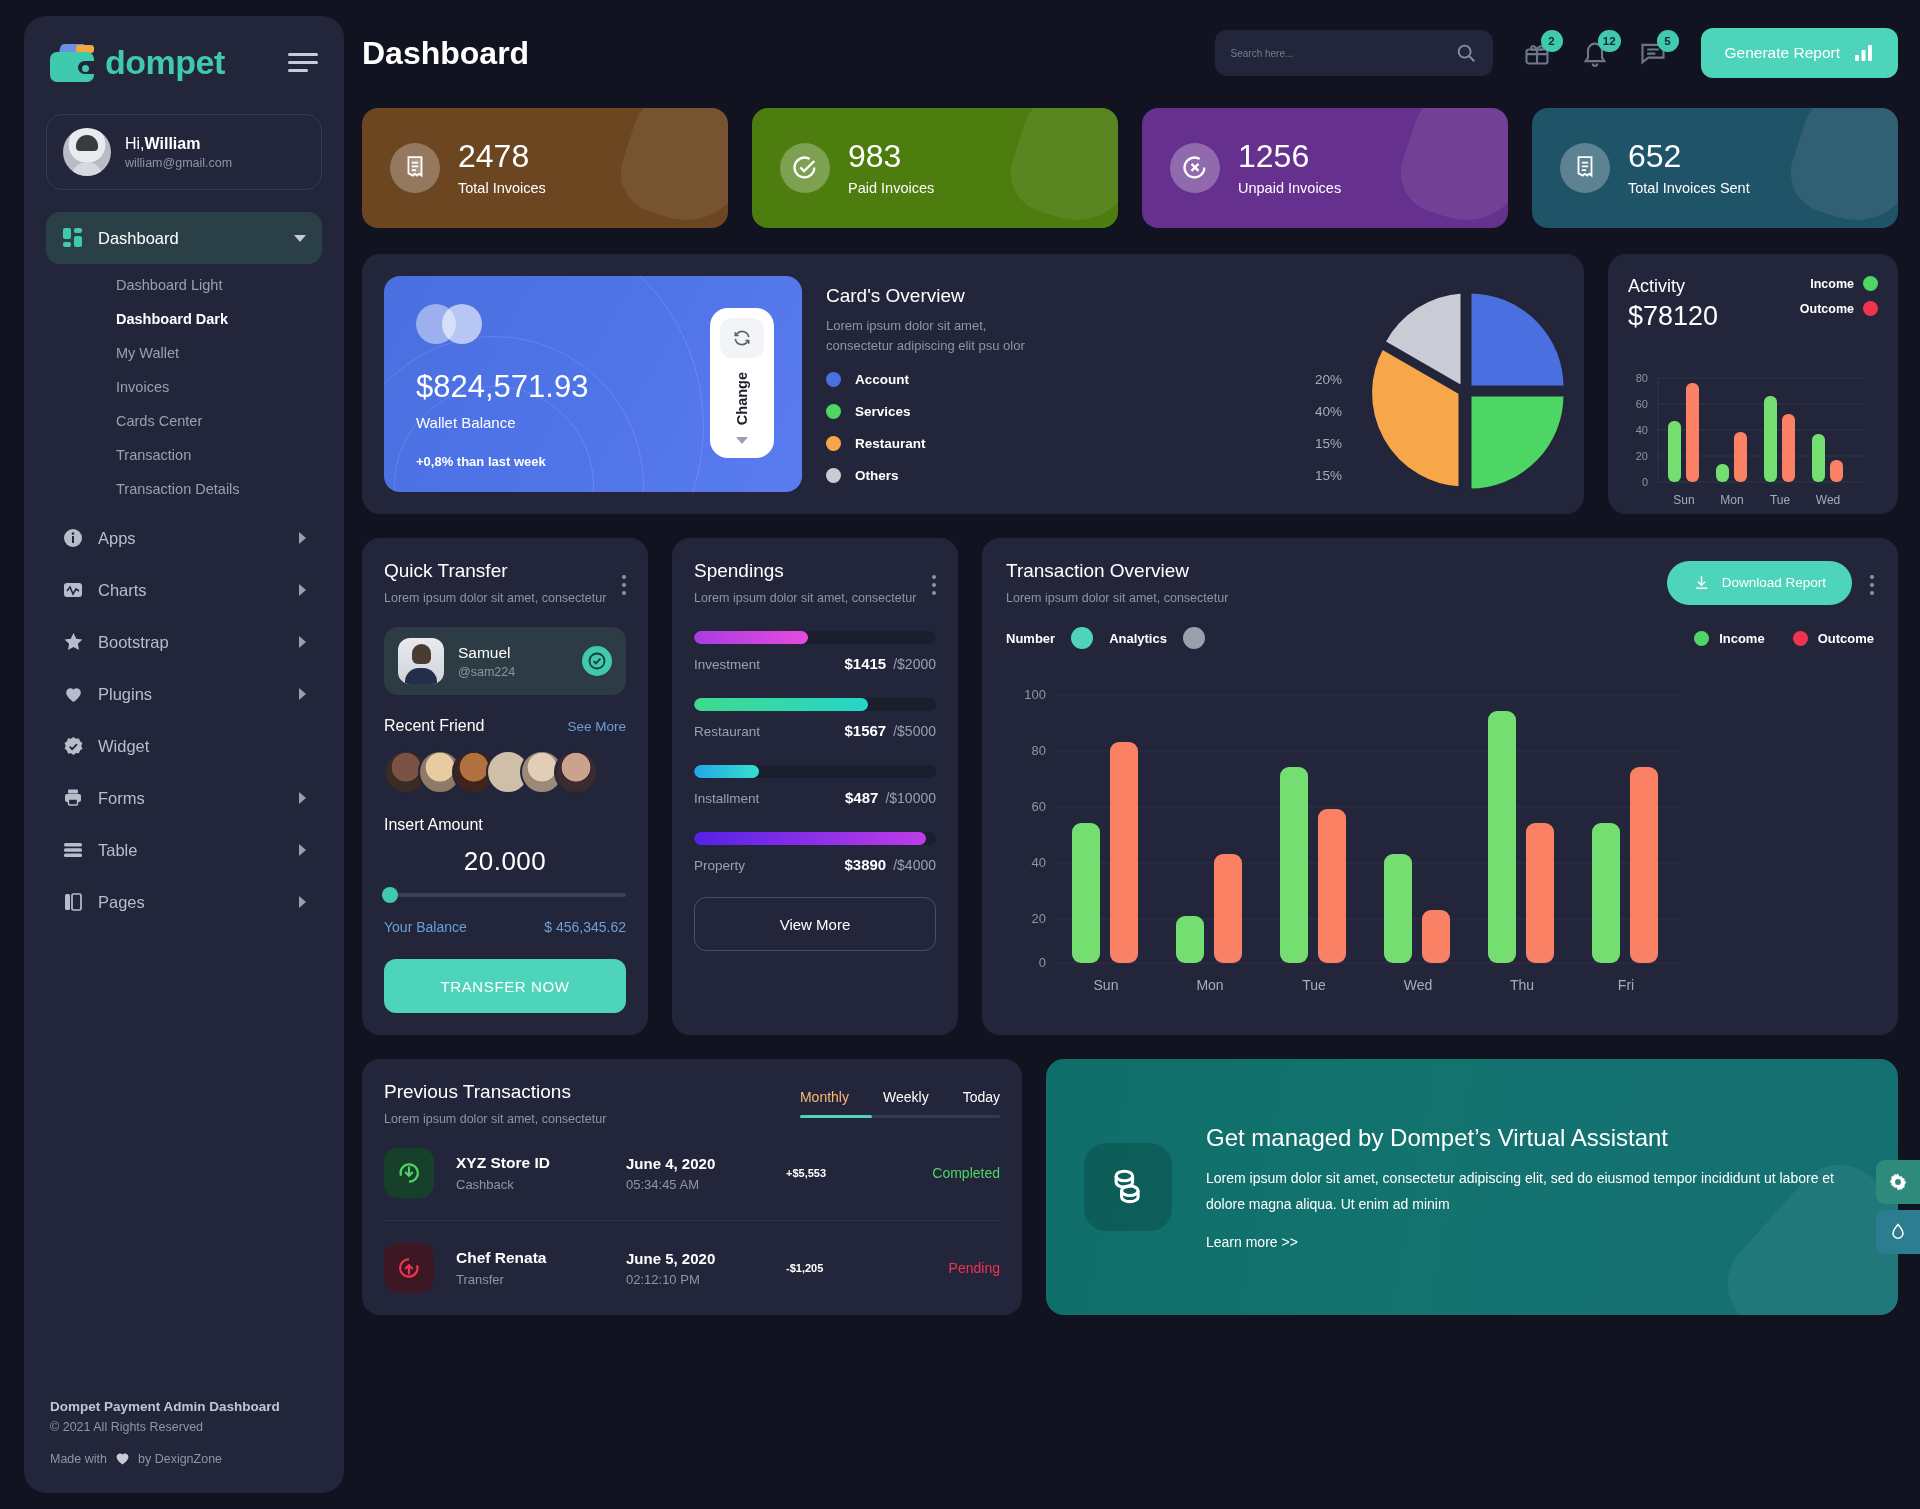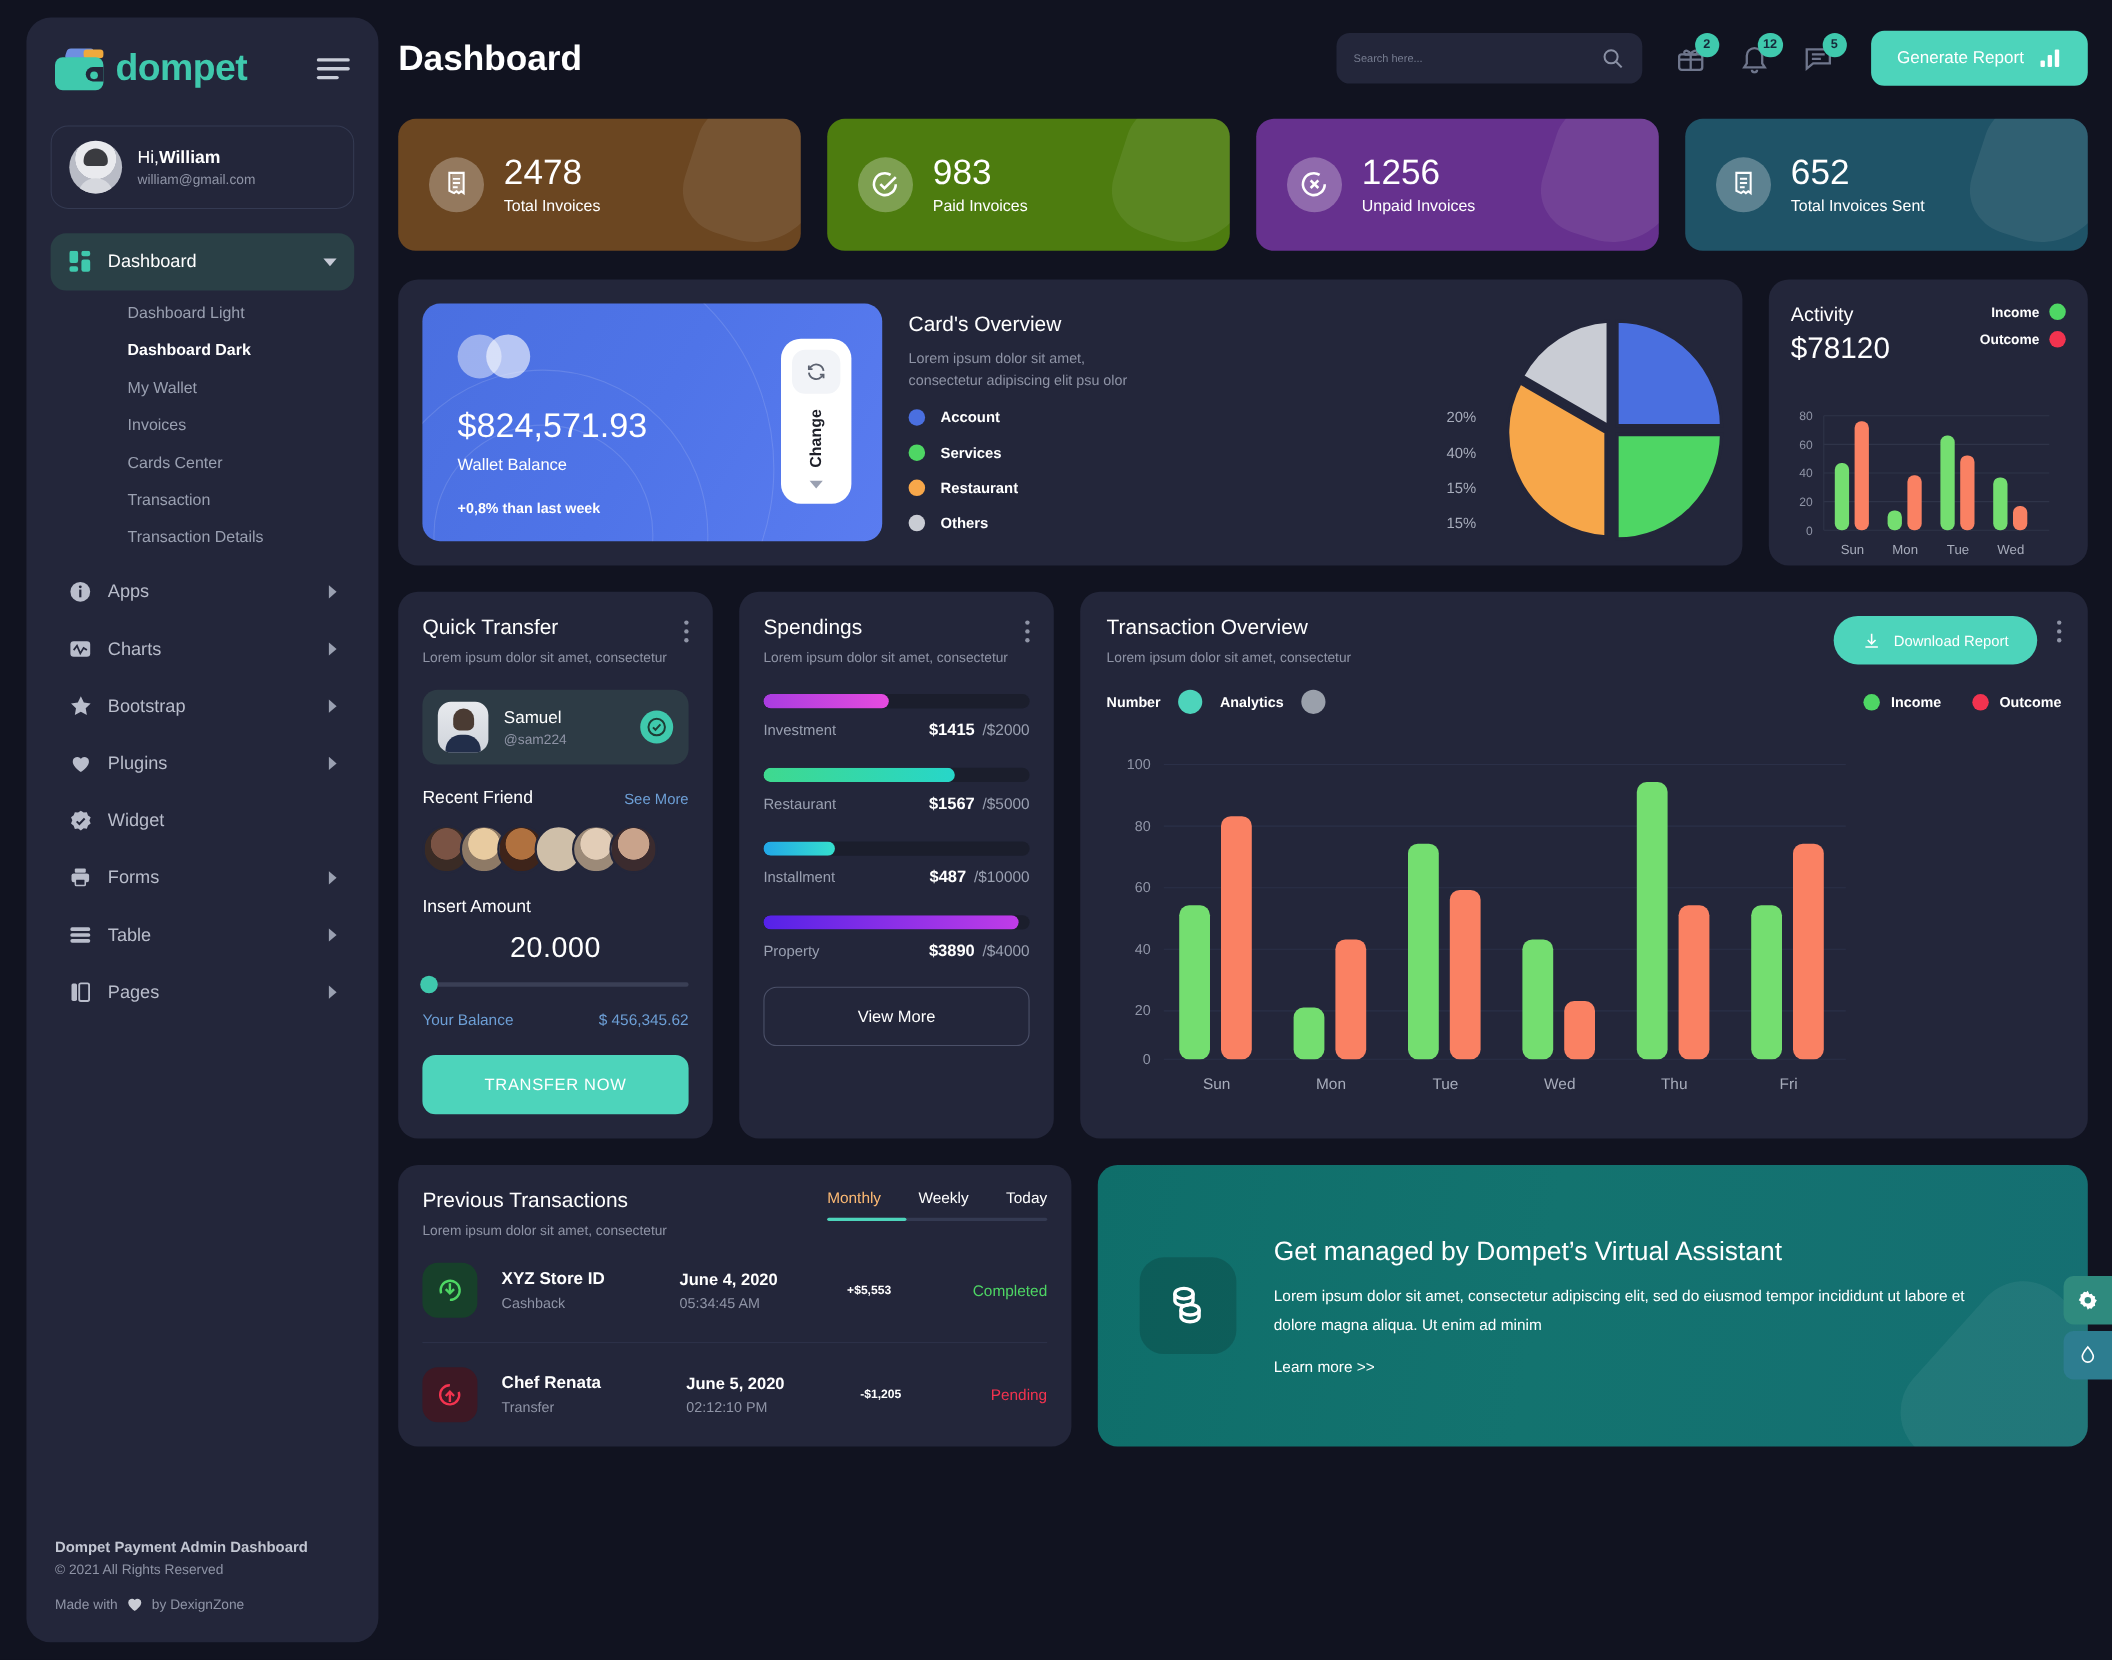--- a/index.html
+++ b/index.html
@@ -155,21 +155,21 @@
     gap:9px; justify-content:flex-end; }
   .act-leg + .act-leg { margin-top:10px; }
   .act-leg i { width:15px; height:15px; border-radius:50%; display:block; }
   .actchart { margin-top:26px; position:relative; height:130px; }
 
   
   .row3 { display:flex; gap:24px; margin-top:24px; }
   .qt { width:286px; padding:22px; }
   .sp { width:286px; padding:22px; }
   .tov { flex:1; padding:22px 24px; }
-  .ph { display:flex; align-items:flex-start; }
+  .ph { display:flex; align-items:center; }
   .ph h3 { font-size:19px; font-weight:500; }
   .ph p { font-size:12.5px; color:#8f94a6; margin-top:9px; }
   .kebab { margin-left:auto; display:flex; flex-direction:column; gap:4px;
     cursor:pointer; padding-top:4px; }
   .kebab i { width:4px; height:4px; background:#8f94a6; border-radius:50%; display:block; }
 
   .friend-sel { margin-top:22px; background:#2d3b45; border-radius:14px;
     display:flex; align-items:center; gap:14px; padding:11px 14px; }
   .f-av { width:46px; height:46px; border-radius:12px; flex-shrink:0;
     background:linear-gradient(#e8eaee,#cfd3da); position:relative; overflow:hidden; }
@@ -214,21 +214,21 @@
 
   .dl-btn { height:44px; background:#4dd4bb; border-radius:22px; display:flex;
     align-items:center; gap:12px; padding:0 26px; font-size:13.5px; cursor:pointer; }
   .tov-leg { display:flex; align-items:center; margin-top:22px; font-size:13px; font-weight:bold; }
   .tog { width:22px; height:22px; border-radius:50%; margin:0 16px; display:block; }
   .tov-leg .right { margin-left:auto; display:flex; align-items:center; gap:10px; }
   .tov-leg .right i { width:15px; height:15px; border-radius:50%; display:block; }
 
   
   .row4 { display:flex; gap:24px; margin-top:24px; }
-  .prev { width:612px; padding:22px 22px 0 22px; }
+  .prev { width:660px; padding:22px 22px 0 22px; }
   .tabs { margin-left:auto; text-align:right; }
   .tab-row { display:flex; gap:34px; font-size:14px; }
   .tab { cursor:pointer; color:#fff; padding-bottom:8px; }
   .tab.active { color:#fdba74; }
   .tab-bar { height:3px; background:#343a52; border-radius:2px; margin-top:2px; position:relative; }
   .tab-bar i { position:absolute; left:0; top:0; height:3px; width:36%;
     background:#4dd4bb; border-radius:2px; display:block; }
   .trow { display:flex; align-items:center; padding:22px 0; border-bottom:1px solid #2c3048; }
   .t-ic { width:50px; height:50px; border-radius:14px; display:flex;
     align-items:center; justify-content:center; flex-shrink:0; }

